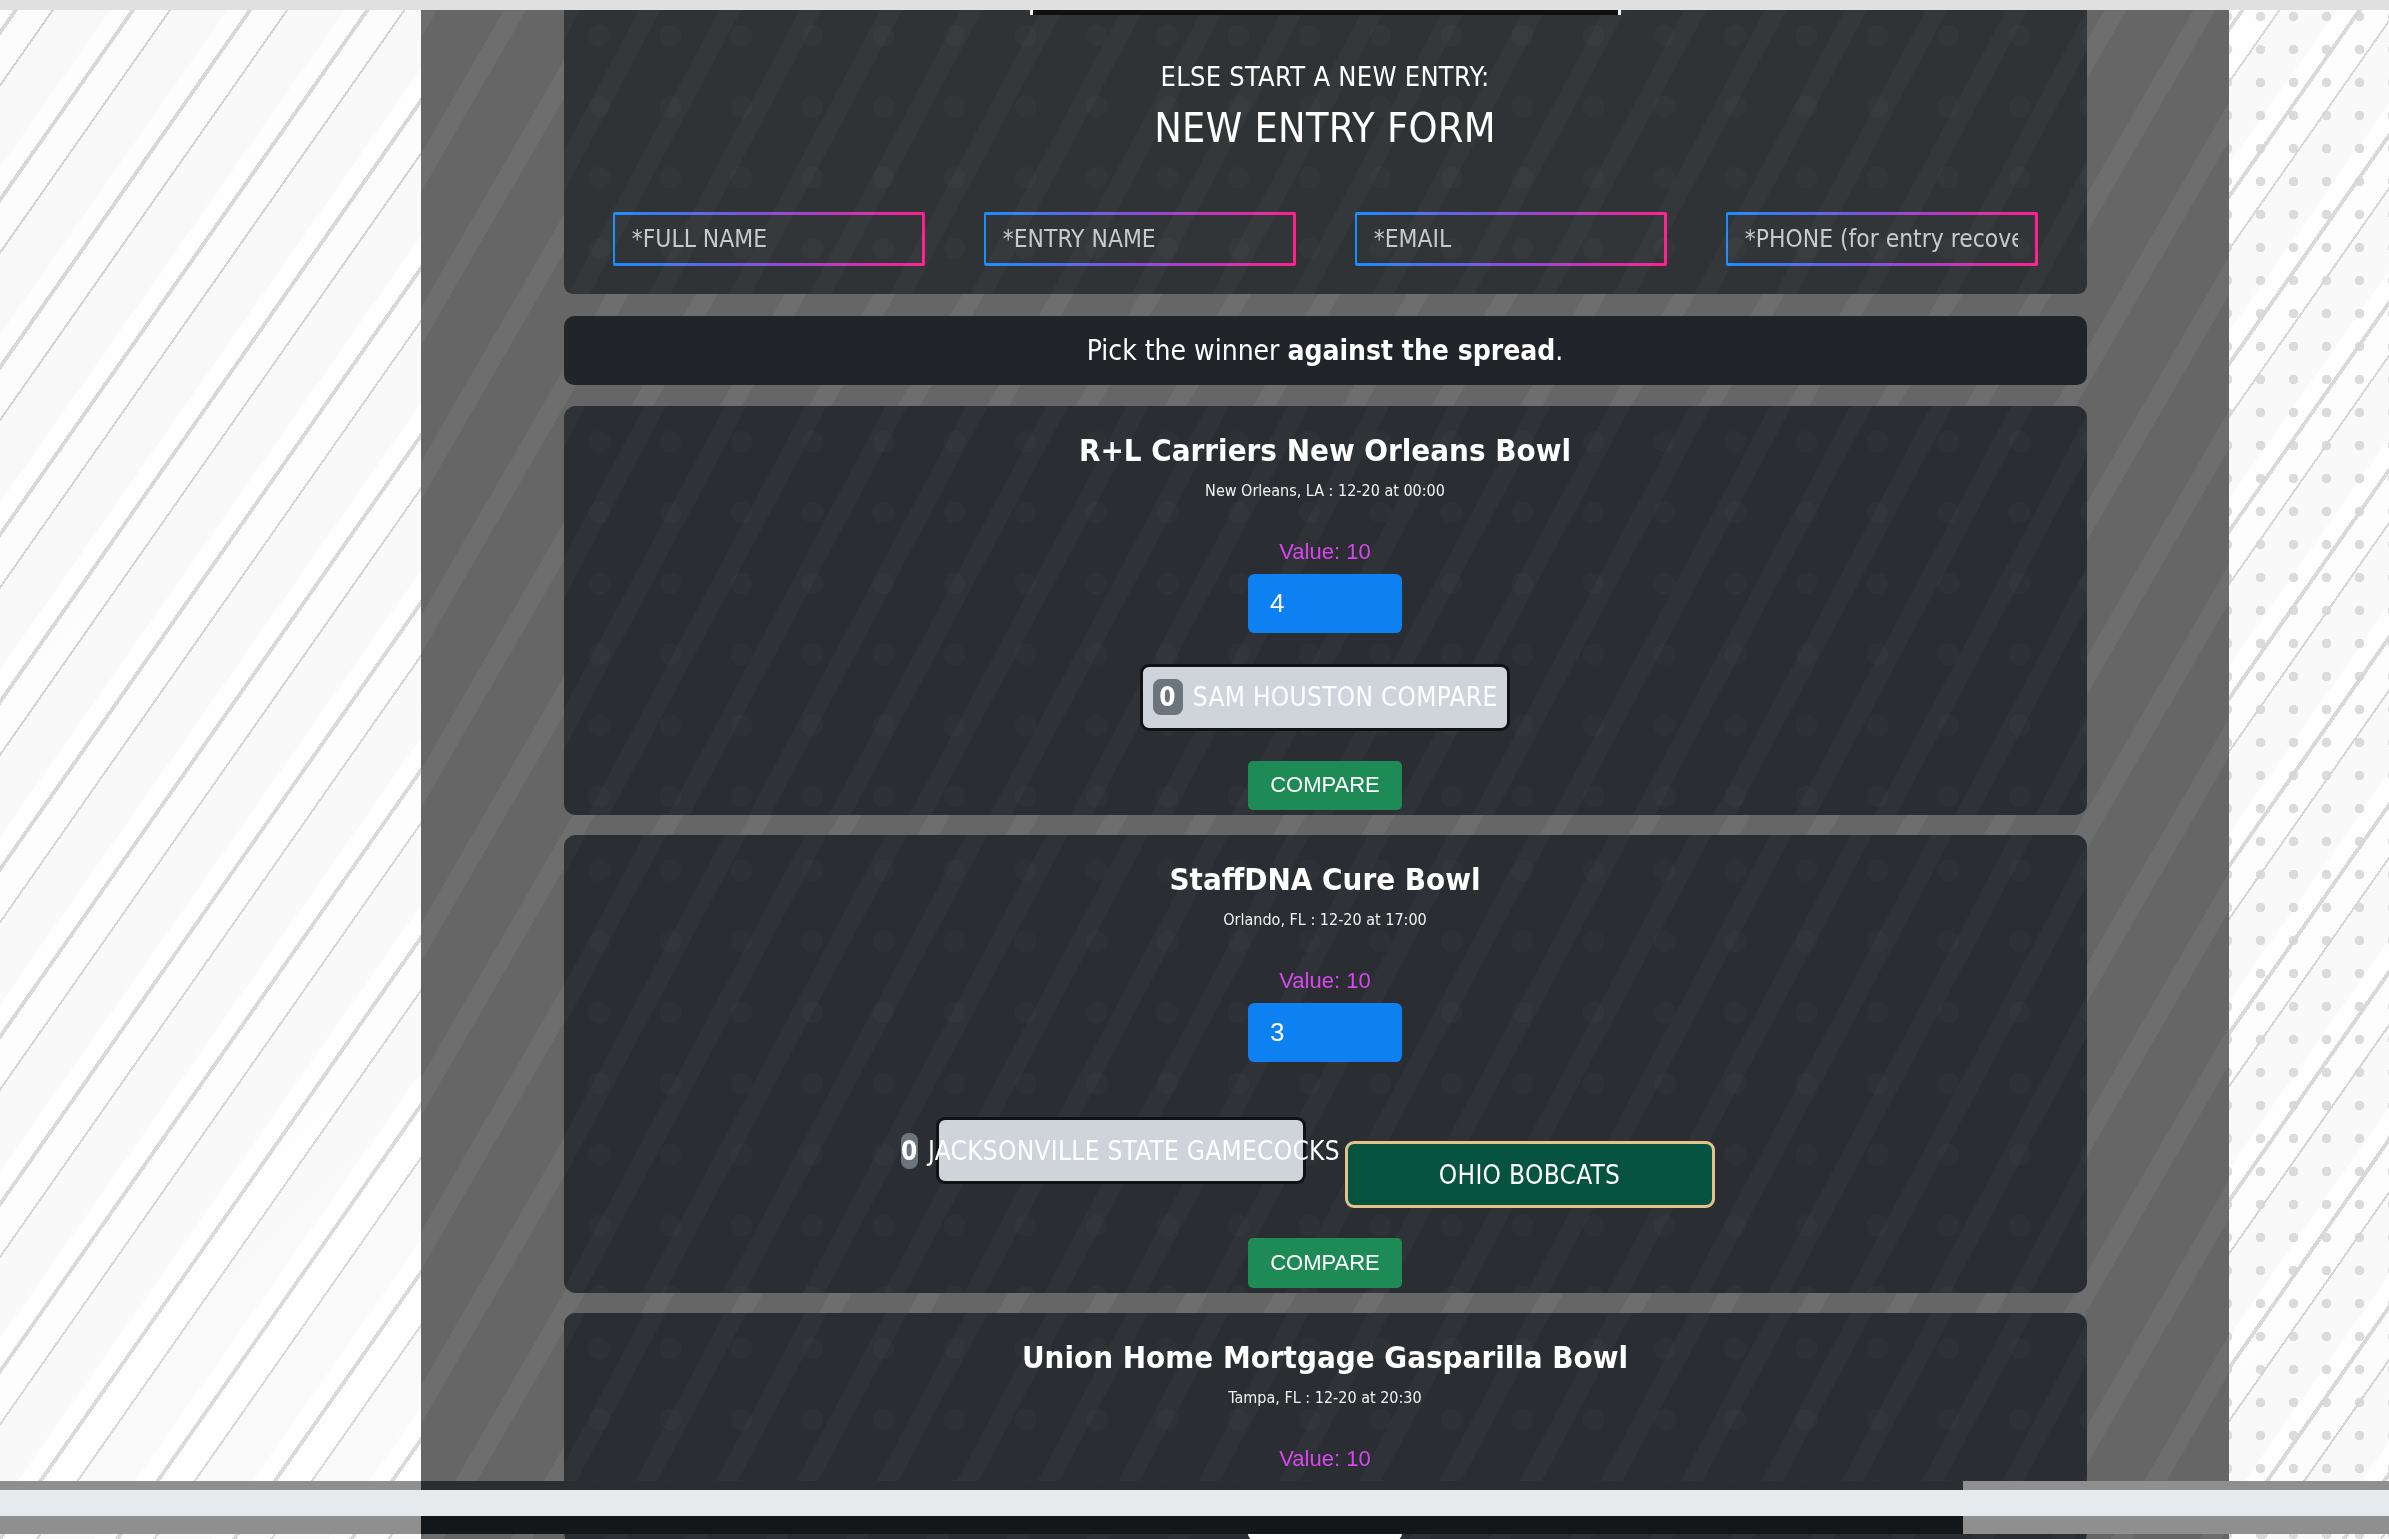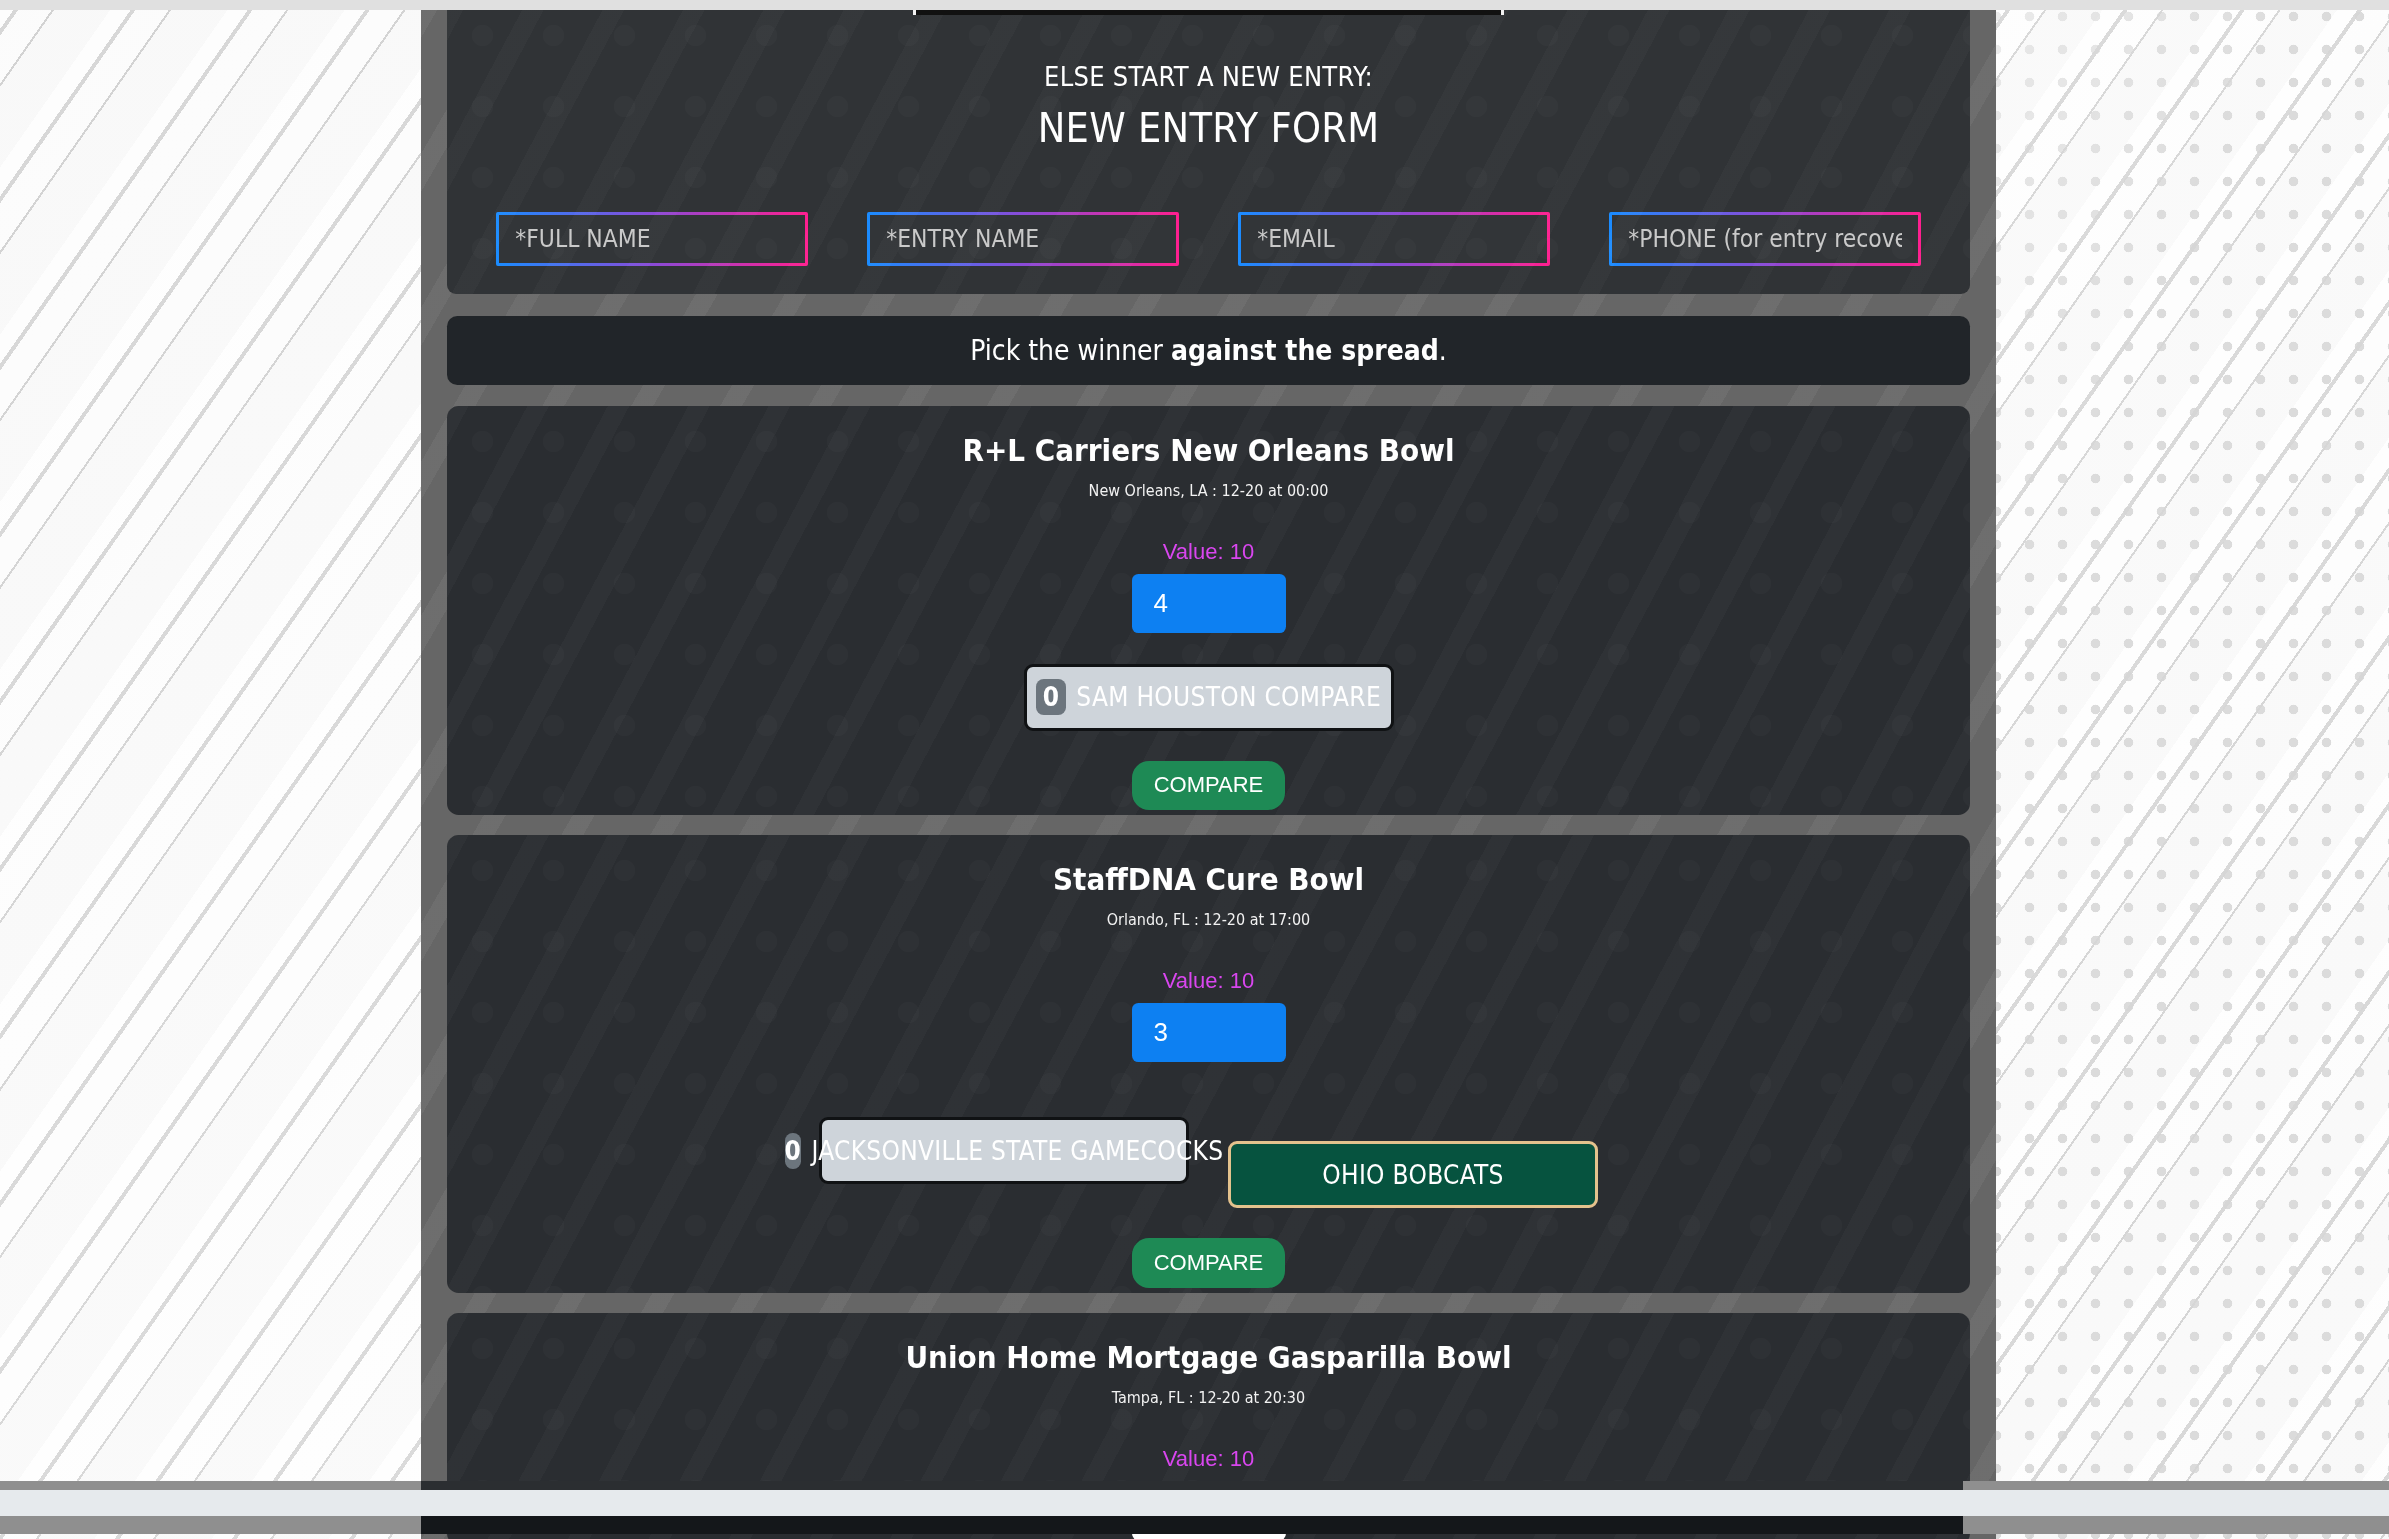--- a/index.html
+++ b/index.html
@@ -30,21 +30,21 @@
     background-size: 33px 33px;
     -webkit-mask-image: linear-gradient(115deg, transparent 52%, #000 74%);
             mask-image: linear-gradient(115deg, transparent 52%, #000 74%);
     opacity: .85;
     z-index: 1;
   }
 
   
   #app-frame {
     position: absolute;
-    left: 421px; top: 0; width: 1575px; height: 1540px;
+    left: 421px; top: 0; width: 1808px; height: 1540px;
     background: #666666;
     z-index: 2;
     overflow: hidden;
   }
   #app-frame .frame-tex {
     position: absolute; inset: 0;
     background: repeating-linear-gradient(120deg,
       rgba(255,255,255,0.05) 0px, rgba(255,255,255,0.05) 19px,
       rgba(255,255,255,0.00) 19px, rgba(255,255,255,0.00) 77px);
     pointer-events: none;
@@ -214,21 +214,21 @@
     font-stretch: condensed;
     font-weight: 700;
     font-size: 26px;
     margin-right: 10.3px;
   }
   .compare-wrap { display: flex; justify-content: center; padding-top: 30px; }
   .compare-btn {
     background: #1e8a55;
     color: #ffffff;
     border: none;
-    border-radius: 17px;
+    border-radius: 5px;
     font-size: 22px;
     padding: 11.6px 22px;
     font-family: "Liberation Sans", sans-serif;
     cursor: pointer;
   }
 
   
   #seam {
     position: absolute; left: 0; right: 0; top: 1481px; height: 53px; z-index: 12;
   }

